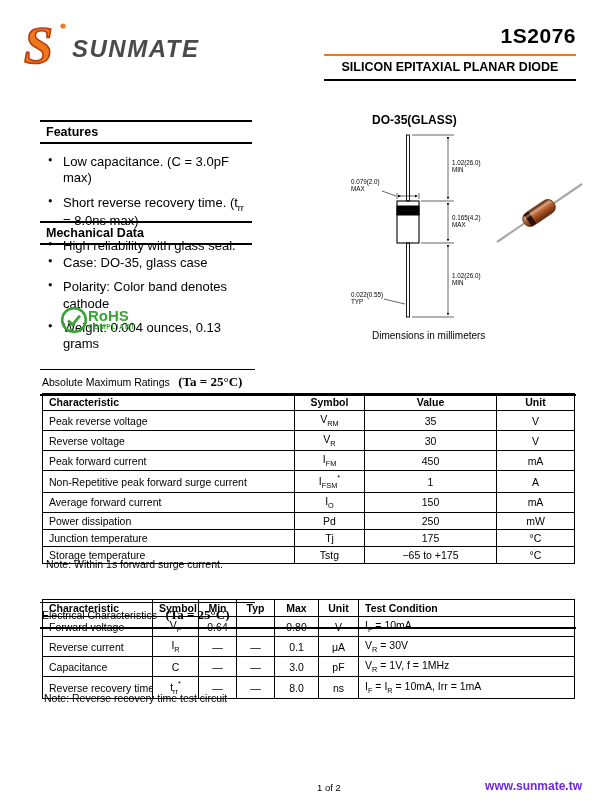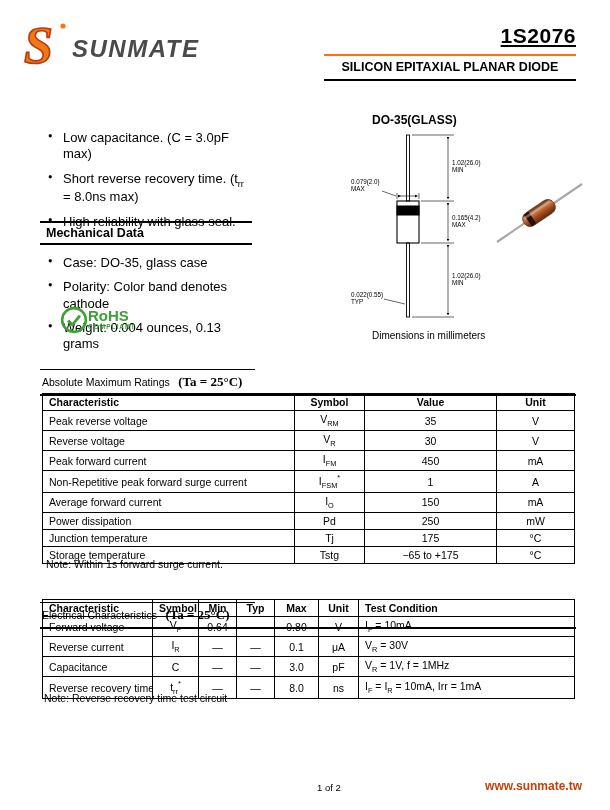--- a/index.html
+++ b/index.html
@@ -7,21 +7,21 @@
   body {
     width:610px; height:810px; position:relative; overflow:hidden;
     background:#ffffff; color:#000;
     font-family:"Liberation Sans", sans-serif;
   }
   .abs { position:absolute; }
 
   
   .logo { left:24px; top:18px; }
   .part-number {
-    right:34px; top:24px; font-size:21px; font-weight:bold; letter-spacing:0.5px;text-decoration:underline;
+    right:34px; top:24px; font-size:21px; font-weight:bold; letter-spacing:0.5px;
   }
   .subtitle-block {
     left:324px; top:54px; width:252px;
     border-top:2px solid #f97316; border-bottom:2px solid #000;
     padding:4px 0 5px; text-align:center;
     font-size:12.5px; font-weight:bold; white-space:nowrap;
   }
 
   
   .section { width:212px; }
@@ -65,39 +65,40 @@
   table.elec-table th:last-child, table.elec-table td:last-child { text-align:left; }
   .abs-table { left:42px; top:393px; width:532px; }
   .elec-table { left:42px; top:599px; width:532px; }
   .table-note { font-size:10.5px; }
   .abs-note { left:46px; top:558px; }
   .elec-note { left:44px; top:692px; }
 
   
   .footer-page { left:0; right:0; top:782px; text-align:center; font-size:9.5px;margin-left:48px; }
   .footer-site { right:28px; top:779px; font-size:12px; font-weight:bold; }
-  .footer-site a { color:#c2410c; text-decoration:none; }
+  .footer-site a { color:#6d28d9; text-decoration:none; }
 </style>
 </head>
 <body>
 
 <div class="abs logo">
   <svg width="205" height="54" viewBox="0 0 205 54">
     <g>
       <text x="0" y="45" font-family="Liberation Serif, serif" font-size="52" font-weight="bold" font-style="italic" fill="#f07818" stroke="#b83b10" stroke-width="1.6">S</text>
       <circle cx="39" cy="8" r="2.6" fill="#f07818"></circle>
     </g>
     <text x="48" y="39" font-size="24" font-weight="bold" font-style="italic" letter-spacing="1.5" fill="#4a4a4a">SUNMATE</text>
   </svg>
 </div>
 
 <div class="abs part-number">1S2076</div>
 <div class="abs subtitle-block">SILICON EPITAXIAL PLANAR DIODE</div>
 
 <div class="abs section" style="left:40px; top:120px;">
+  <h3 class="section-title">Features</h3>
   <ul class="bullets">
       <li>Low capacitance. (C = 3.0pF max)</li>
       <li>Short reverse recovery time. (t<sub>rr</sub> = 8.0ns max)</li>
       <li>High reliability with glass seal.</li>
     </ul>
 </div>
 
 <div class="abs section" style="left:40px; top:221px;">
   <h3 class="section-title">Mechanical Data</h3>
   <ul class="bullets">

